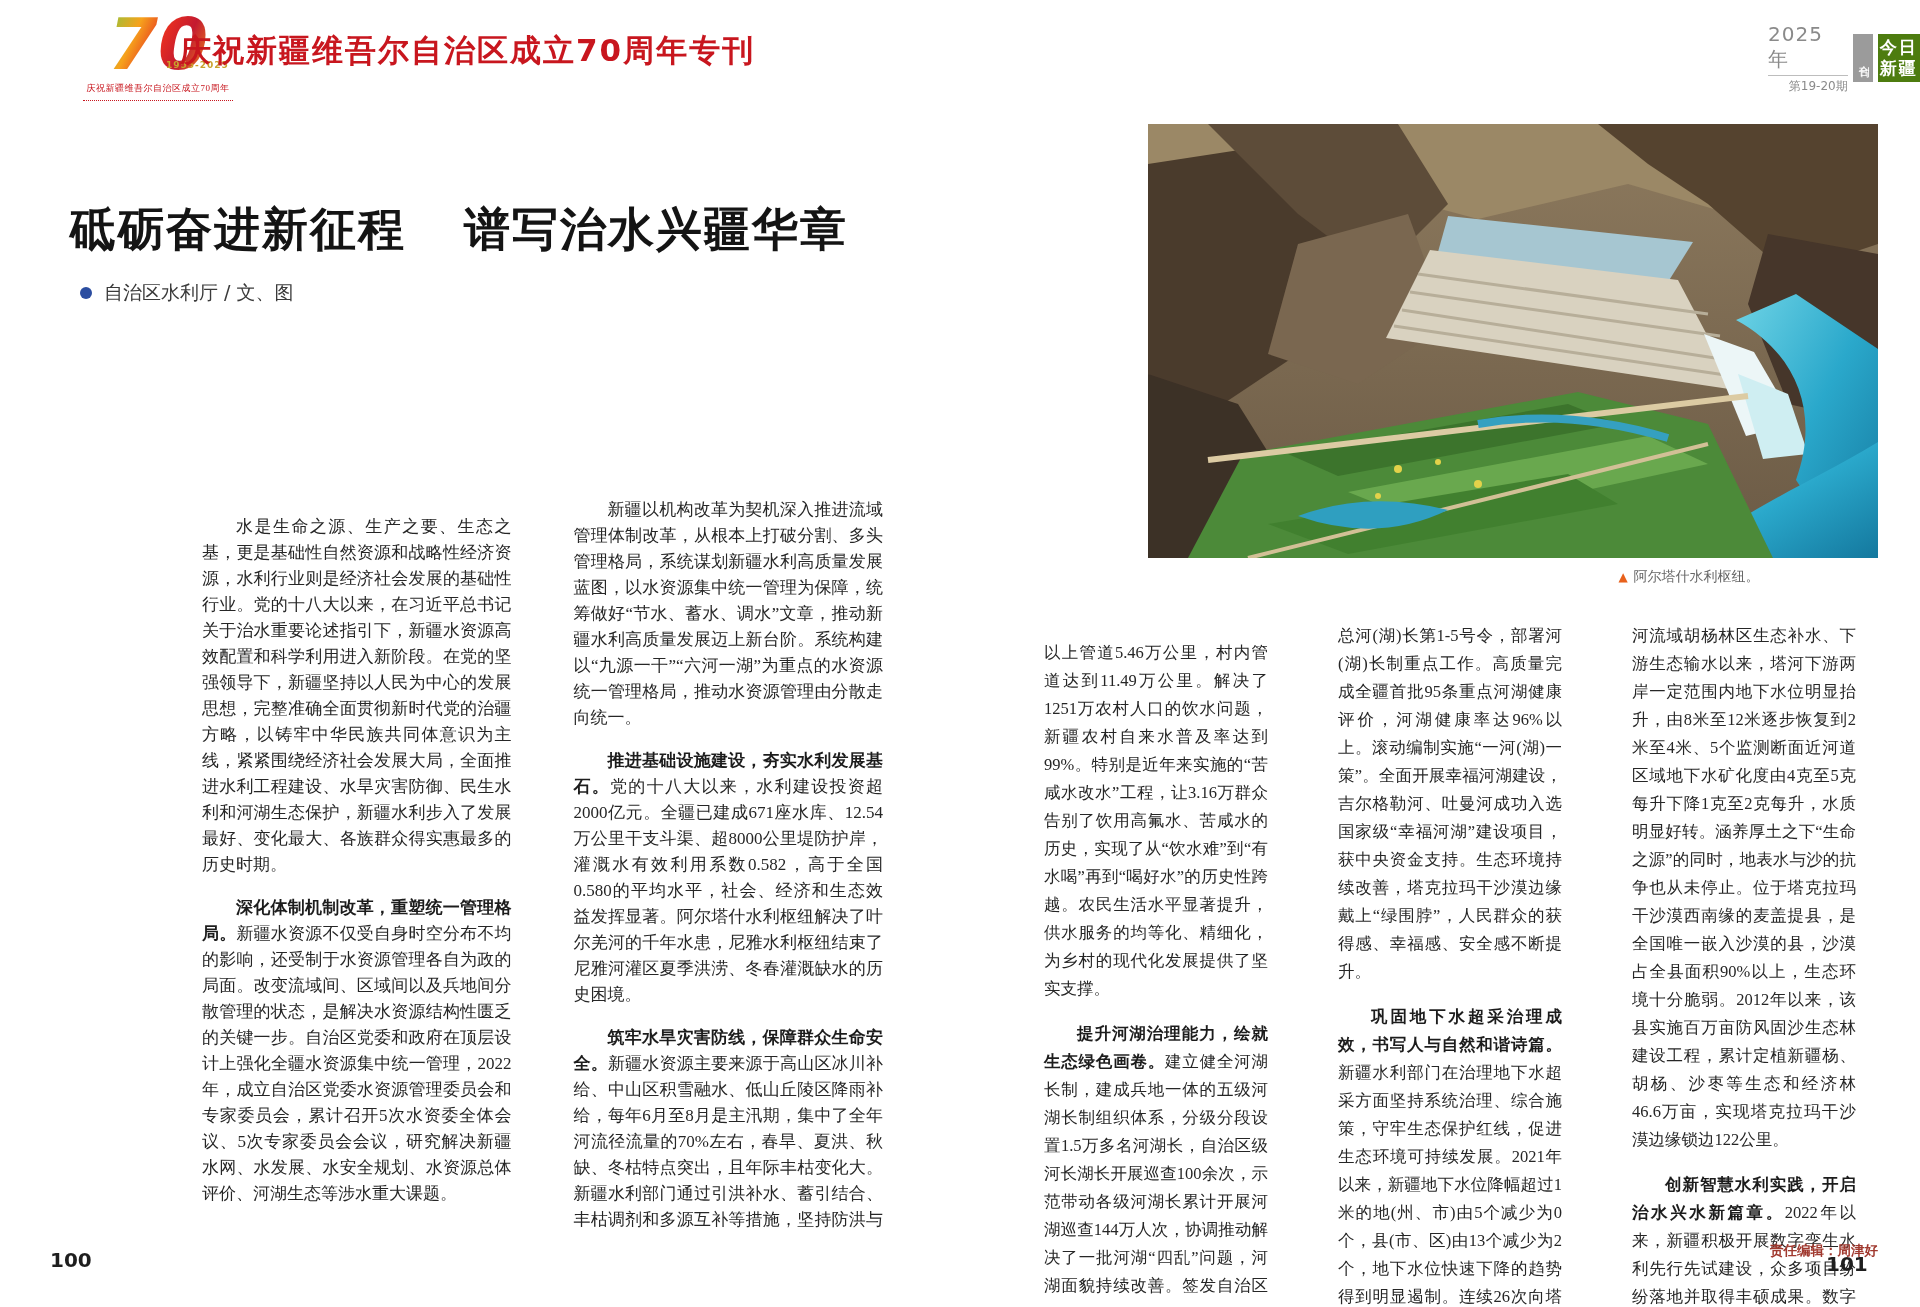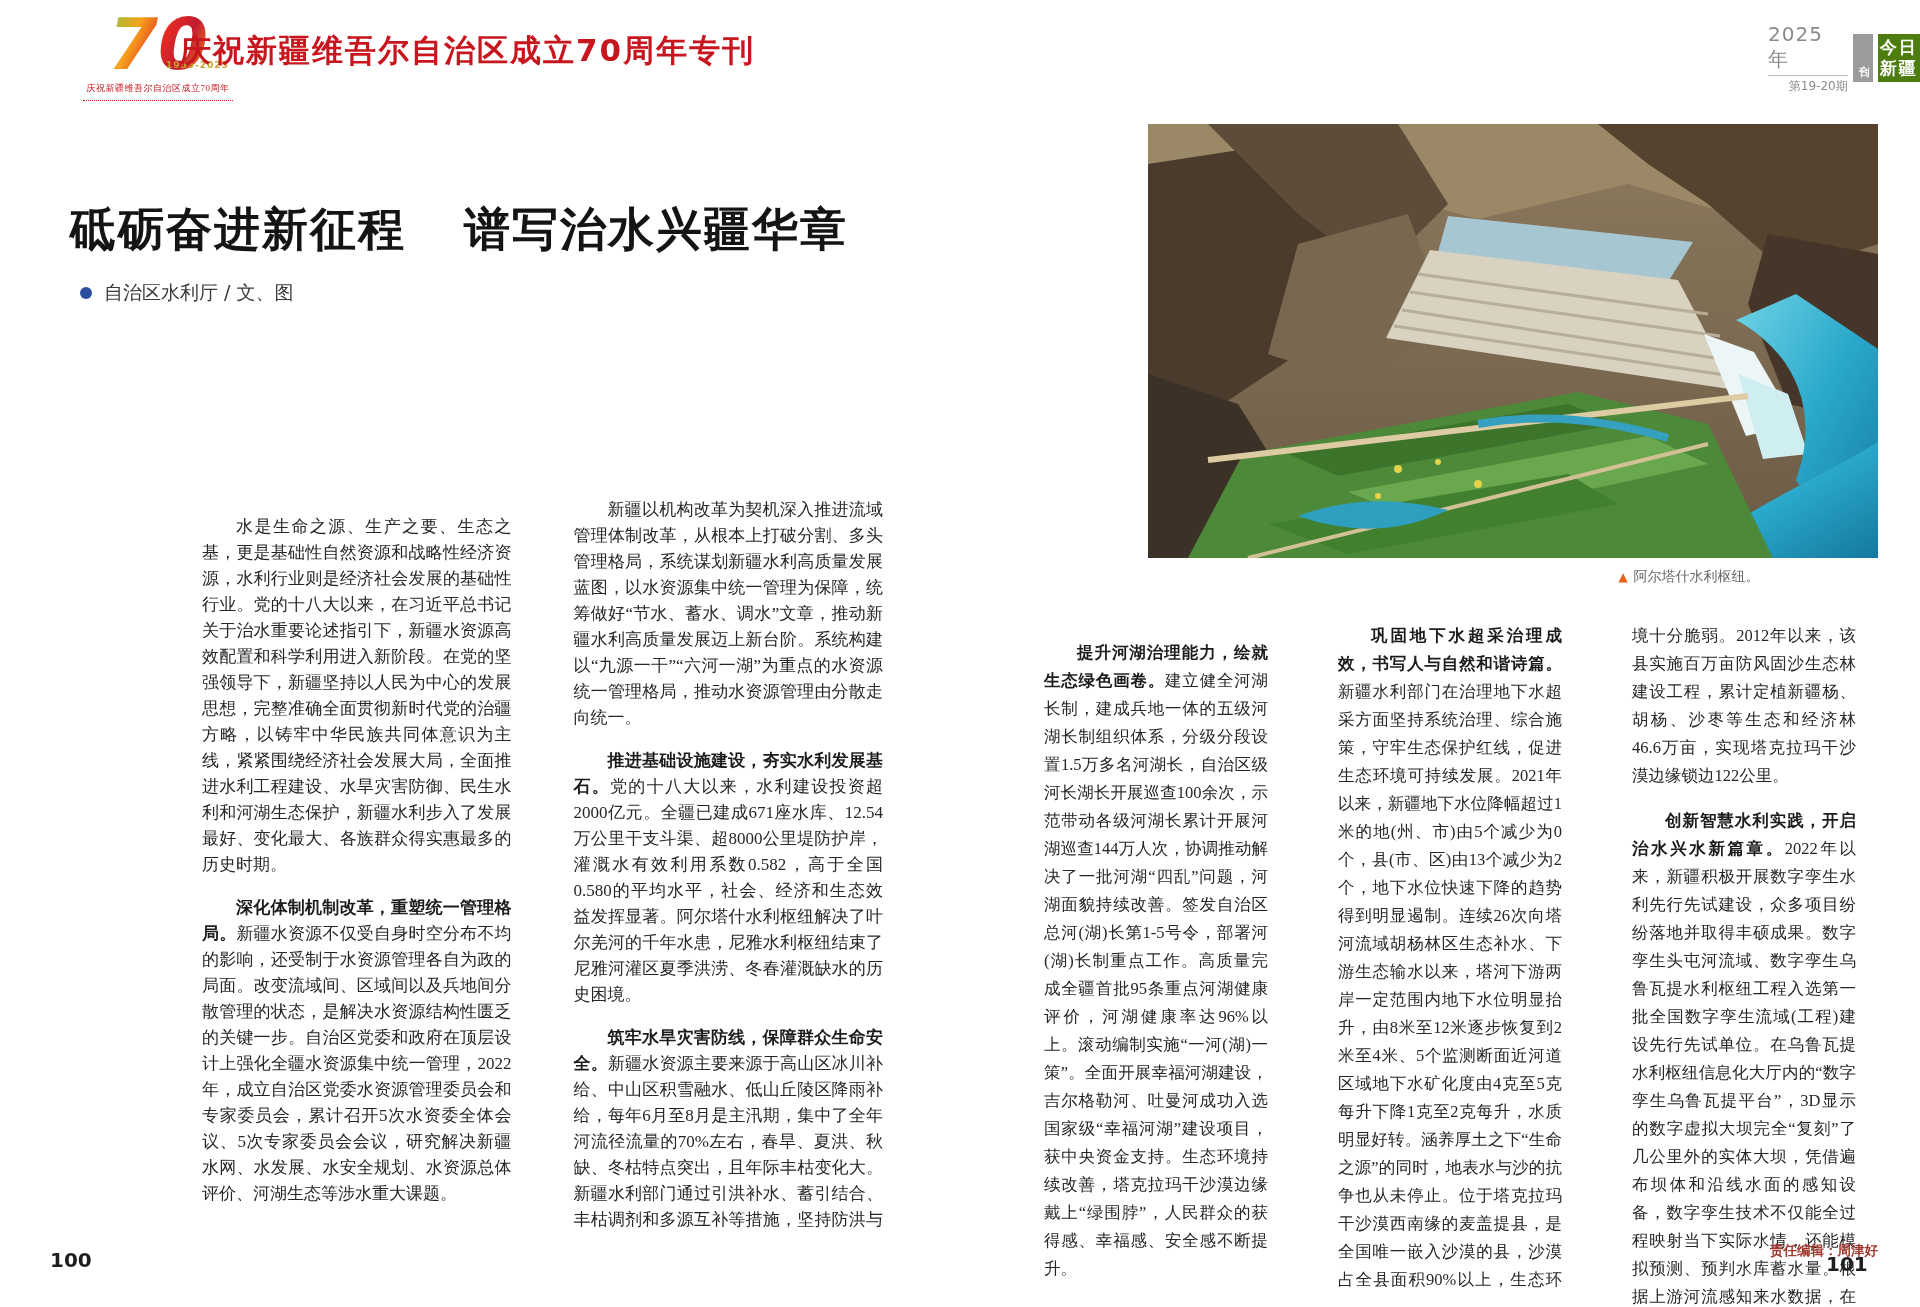--- a/index.html
+++ b/index.html
@@ -148,20 +148,21 @@
       <path d="M100,434 L560,320" stroke="#d2c096" stroke-width="4" fill="none"></path>
       <path d="M150,392 q70,-26 150,-6 q-70,34 -150,6" fill="#2f9fc0"></path>
       <path d="M330,300 q90,-16 190,14" stroke="#35a0c0" stroke-width="8" fill="none"></path>
     </svg>
   </figure>
   <figcaption class="photo-caption">
     <span class="tri">▲</span><span>阿尔塔什水利枢纽。</span>
   </figcaption>
 
   <div class="right-body">
+      <p class="no-indent">以上管道5.46万公里，村内管道达到11.49万公里。解决了1251万农村人口的饮水问题，新疆农村自来水普及率达到99%。特别是近年来实施的“苦咸水改水”工程，让3.16万群众告别了饮用高氟水、苦咸水的历史，实现了从“饮水难”到“有水喝”再到“喝好水”的历史性跨越。农民生活水平显著提升，供水服务的均等化、精细化，为乡村的现代化发展提供了坚实支撑。</p>
       <p><b class="lead">提升河湖治理能力，绘就生态绿色画卷。</b>建立健全河湖长制，建成兵地一体的五级河湖长制组织体系，分级分段设置1.5万多名河湖长，自治区级河长湖长开展巡查100余次，示范带动各级河湖长累计开展河湖巡查144万人次，协调推动解决了一批河湖“四乱”问题，河湖面貌持续改善。签发自治区总河(湖)长第1-5号令，部署河(湖)长制重点工作。高质量完成全疆首批95条重点河湖健康评价，河湖健康率达96%以上。滚动编制实施“一河(湖)一策”。全面开展幸福河湖建设，吉尔格勒河、吐曼河成功入选国家级“幸福河湖”建设项目，获中央资金支持。生态环境持续改善，塔克拉玛干沙漠边缘戴上“绿围脖”，人民群众的获得感、幸福感、安全感不断提升。</p>
       <p><b class="lead">巩固地下水超采治理成效，书写人与自然和谐诗篇。</b>新疆水利部门在治理地下水超采方面坚持系统治理、综合施策，守牢生态保护红线，促进生态环境可持续发展。2021年以来，新疆地下水位降幅超过1米的地(州、市)由5个减少为0个，县(市、区)由13个减少为2个，地下水位快速下降的趋势得到明显遏制。连续26次向塔河流域胡杨林区生态补水、下游生态输水以来，塔河下游两岸一定范围内地下水位明显抬升，由8米至12米逐步恢复到2米至4米、5个监测断面近河道区域地下水矿化度由4克至5克每升下降1克至2克每升，水质明显好转。涵养厚土之下“生命之源”的同时，地表水与沙的抗争也从未停止。位于塔克拉玛干沙漠西南缘的麦盖提县，是全国唯一嵌入沙漠的县，沙漠占全县面积90%以上，生态环境十分脆弱。2012年以来，该县实施百万亩防风固沙生态林建设工程，累计定植新疆杨、胡杨、沙枣等生态和经济林46.6万亩，实现塔克拉玛干沙漠边缘锁边122公里。</p>
       <p><b class="lead">创新智慧水利实践，开启治水兴水新篇章。</b>2022年以来，新疆积极开展数字孪生水利先行先试建设，众多项目纷纷落地并取得丰硕成果。数字孪生头屯河流域、数字孪生乌鲁瓦提水利枢纽工程入选第一批全国数字孪生流域(工程)建设先行先试单位。在乌鲁瓦提水利枢纽信息化大厅内的“数字孪生乌鲁瓦提平台”，3D显示的数字虚拟大坝完全“复刻”了几公里外的实体大坝，凭借遍布坝体和沿线水面的感知设备，数字孪生技术不仅能全过程映射当下实际水情，还能模拟预测、预判水库蓄水量。根据上游河流感知来水数据，在孪生平台进行防洪调度模拟，可以更直观地优化调度方案，用智能化技术手段提高水资源的利用效率和管理水平。</p>
     </div>
 
   <div class="editor">责任编辑：周津好</div>
   <div class="pagenum left">100</div>
   <div class="pagenum right">101</div>
 
 </div>

